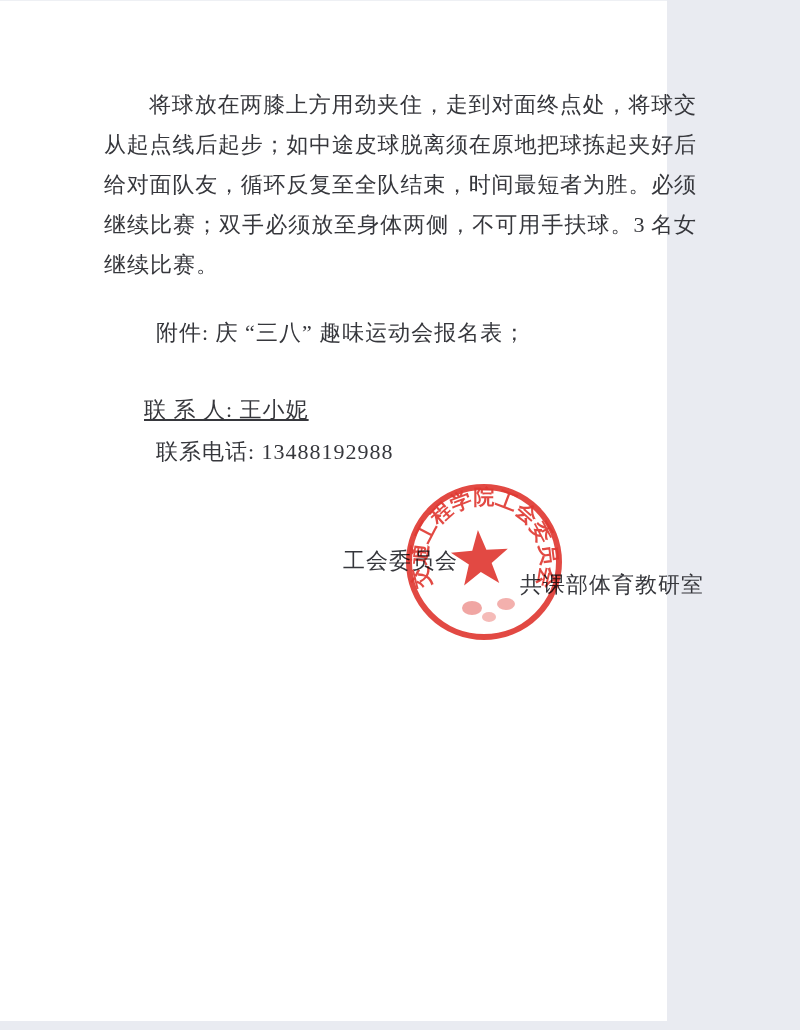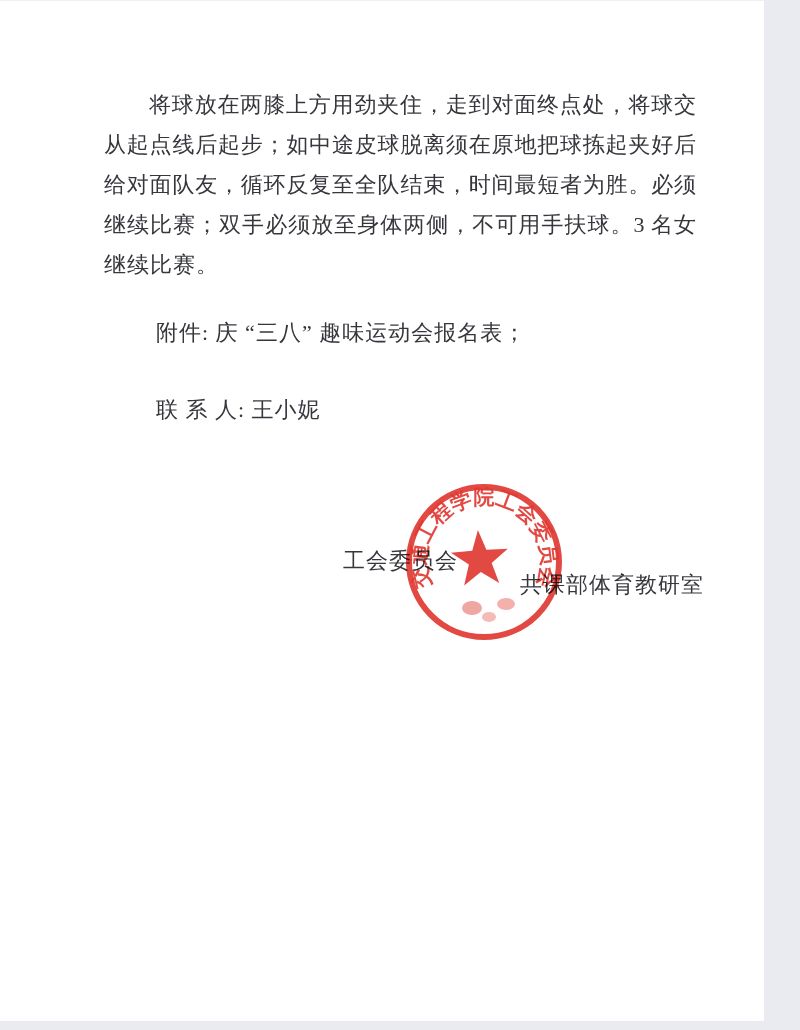--- a/index.html
+++ b/index.html
@@ -7,21 +7,21 @@
     width:800px;height:1030px;
     background:#e9ebf1;
     font-family:"Liberation Serif","DejaVu Serif",serif;
     overflow:hidden;
   }
   .viewport{
     position:relative;width:800px;height:1030px;
   }
   .paper{
     position:absolute;left:0;top:0;
-    width:764px;height:1021px;
+    width:667px;height:1021px;
     background:#ffffff;
     border-top:1px solid #eef0f4;
   }
   .doc-text{
     color:#36373c;
     font-size:22px;
   }
   .para{
     position:absolute;left:104px;top:84px;width:592px;
   }
@@ -33,21 +33,21 @@
   }
   .para-line.first{ text-indent:45px; }
   .para-line.last{ text-align-last:left; letter-spacing:1px; }
   .abs-line{
     position:absolute;
     height:30px;line-height:30px;
     letter-spacing:1px;
     white-space:nowrap;
   }
   .attachment{ left:156px; top:317px; }
-  .contact-person{ left:156px; top:394px; }
+  .contact-person{ left:144px; top:394px;text-decoration:underline; }
   .contact-phone{ left:156px; top:436px; }
   .sig-left{ left:343px; top:545px; }
   .sig-right{ left:520px; top:545px;margin-top:24px; }
   .date-line{ left:421px; top:588px; letter-spacing:0.5px; }
   .stamp{
     position:absolute;left:394px;top:471px;
     width:180px;height:180px;
     mix-blend-mode:multiply;
     opacity:0.9;
     filter:blur(0.3px);
@@ -72,20 +72,21 @@
       <div class="para-line">从起点线后起步；如中途皮球脱离须在原地把球拣起夹好后</div>
       <div class="para-line">给对面队友，循环反复至全队结束，时间最短者为胜。必须</div>
       <div class="para-line">继续比赛；双手必须放至身体两侧，不可用手扶球。3 名女</div>
       <div class="para-line last">继续比赛。</div>
     </div>
 
     <div class="abs-line attachment">附件: 庆 “三八” 趣味运动会报名表；</div>
 
     <div class="abs-line contact-person">联 系 人: 王小妮</div>
 
+    <div class="abs-line contact-phone">联系电话: 13488192988</div>
 
     <div class="abs-line sig-left">工会委员会</div>
     <div class="abs-line sig-right">共课部体育教研室</div>
 
 
     <svg class="stamp" viewBox="0 0 180 180" xmlns="http://www.w3.org/2000/svg">
 
       <circle cx="90" cy="90" r="75" fill="none" stroke="#dc241c" stroke-width="6" stroke-opacity="0.92"></circle>
 
       <defs>

